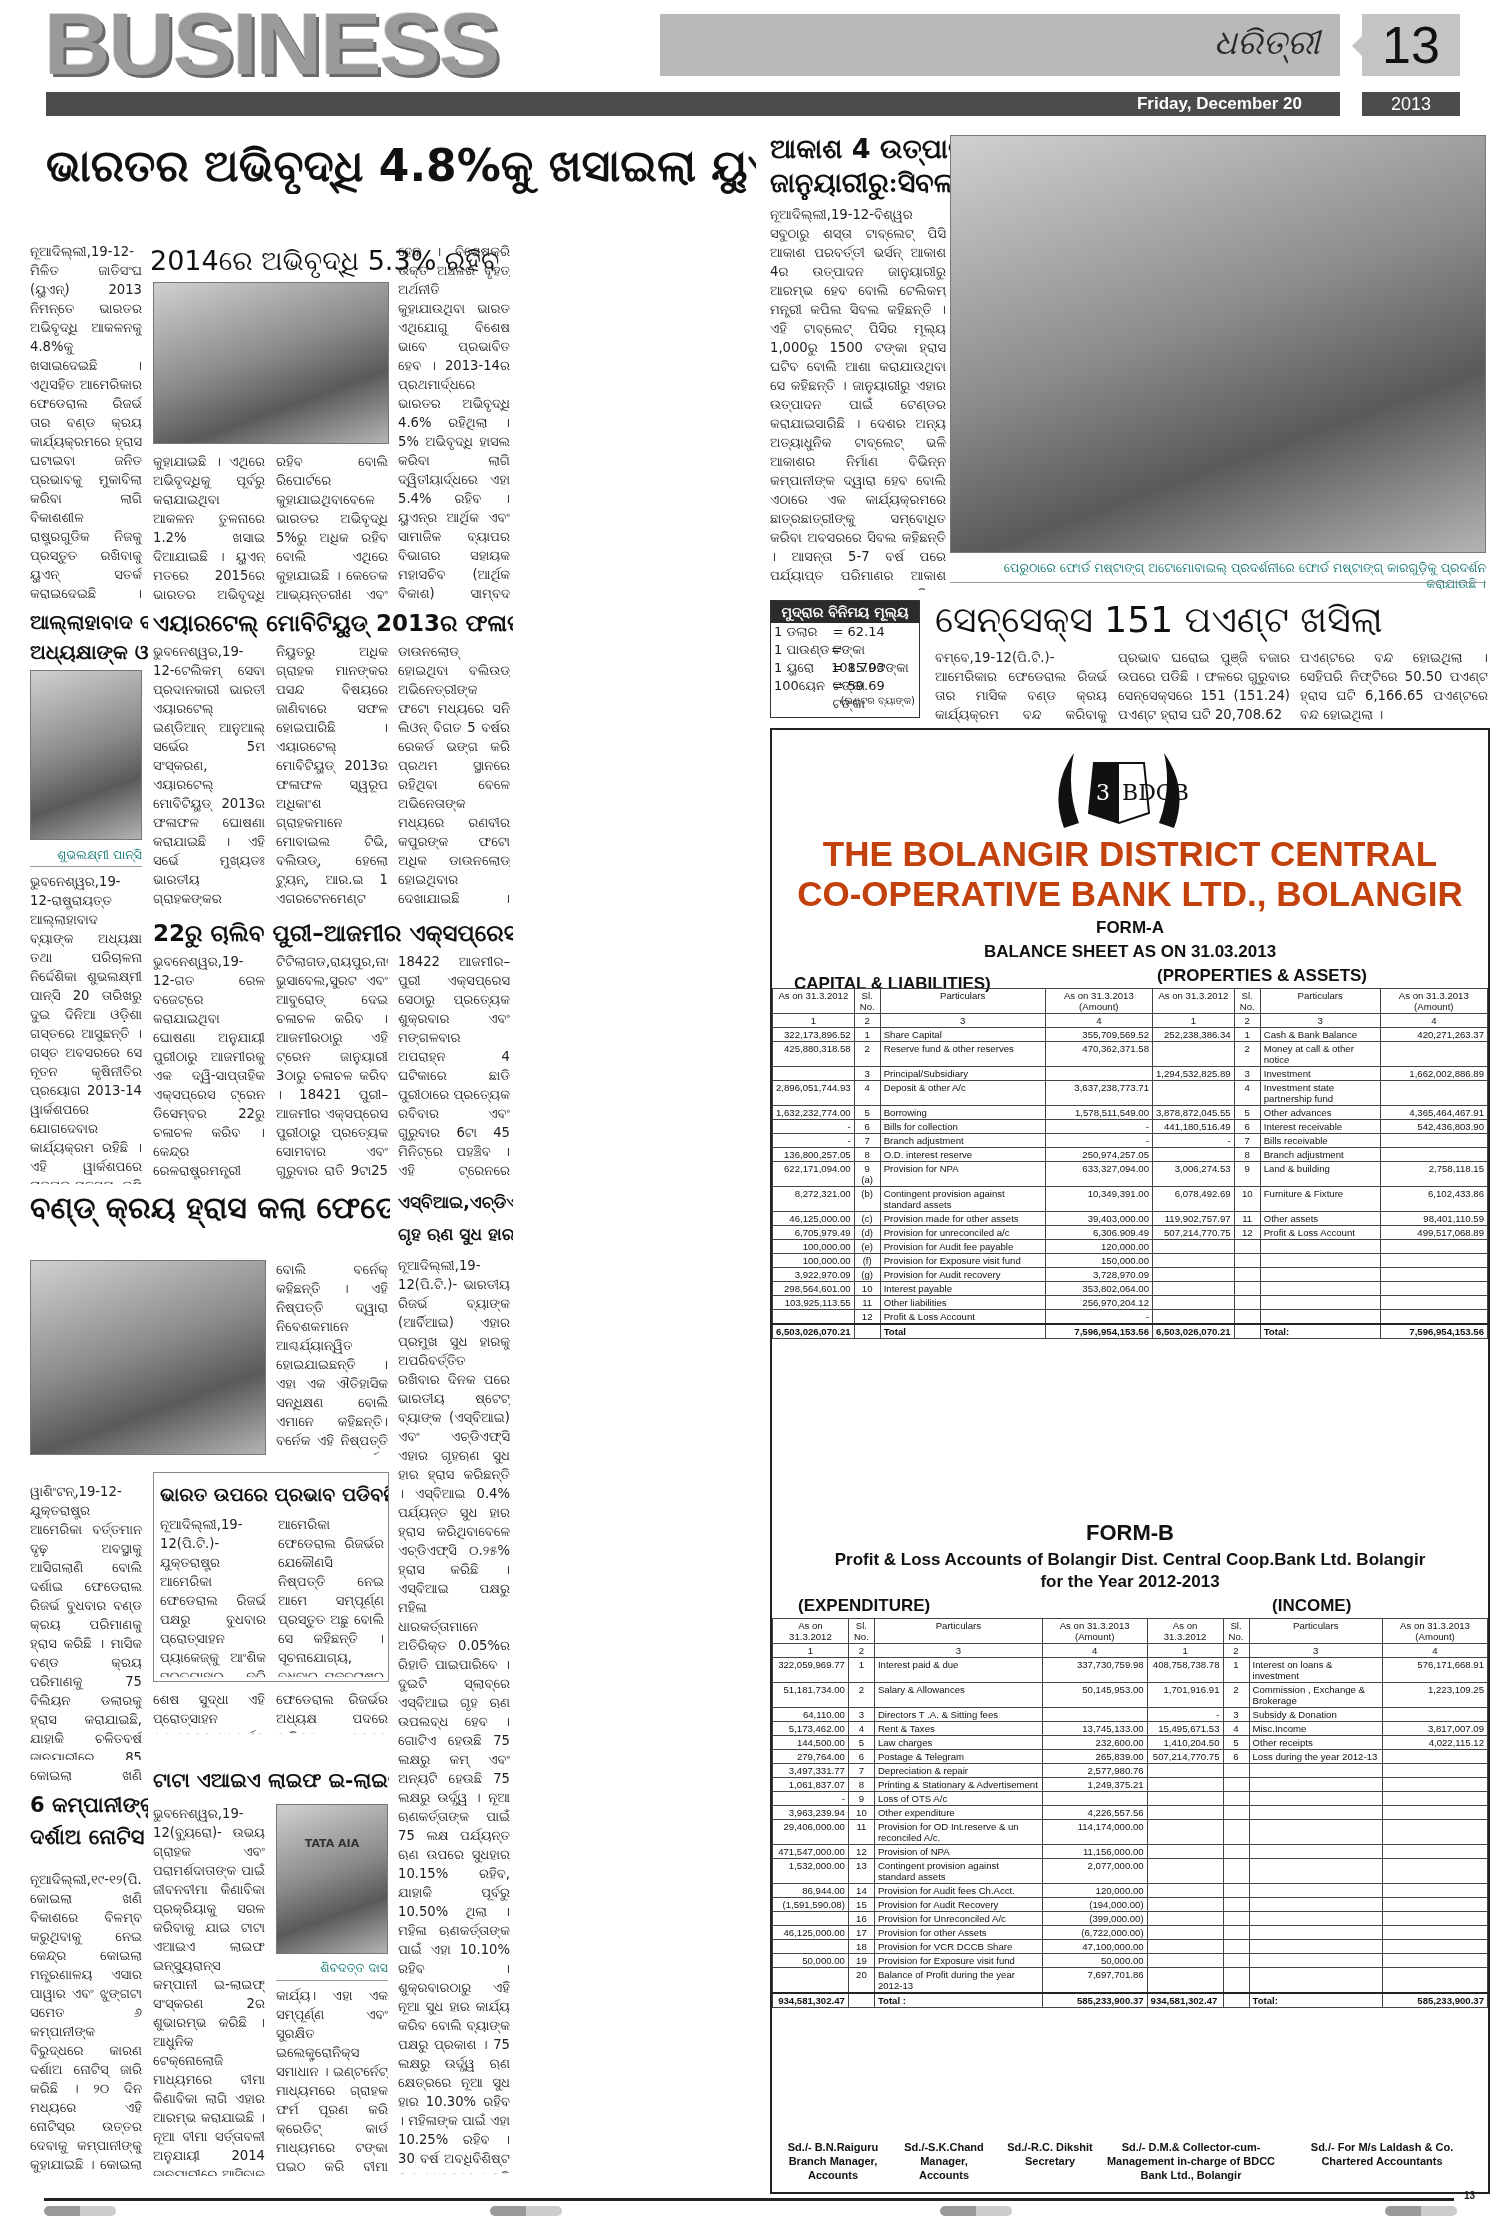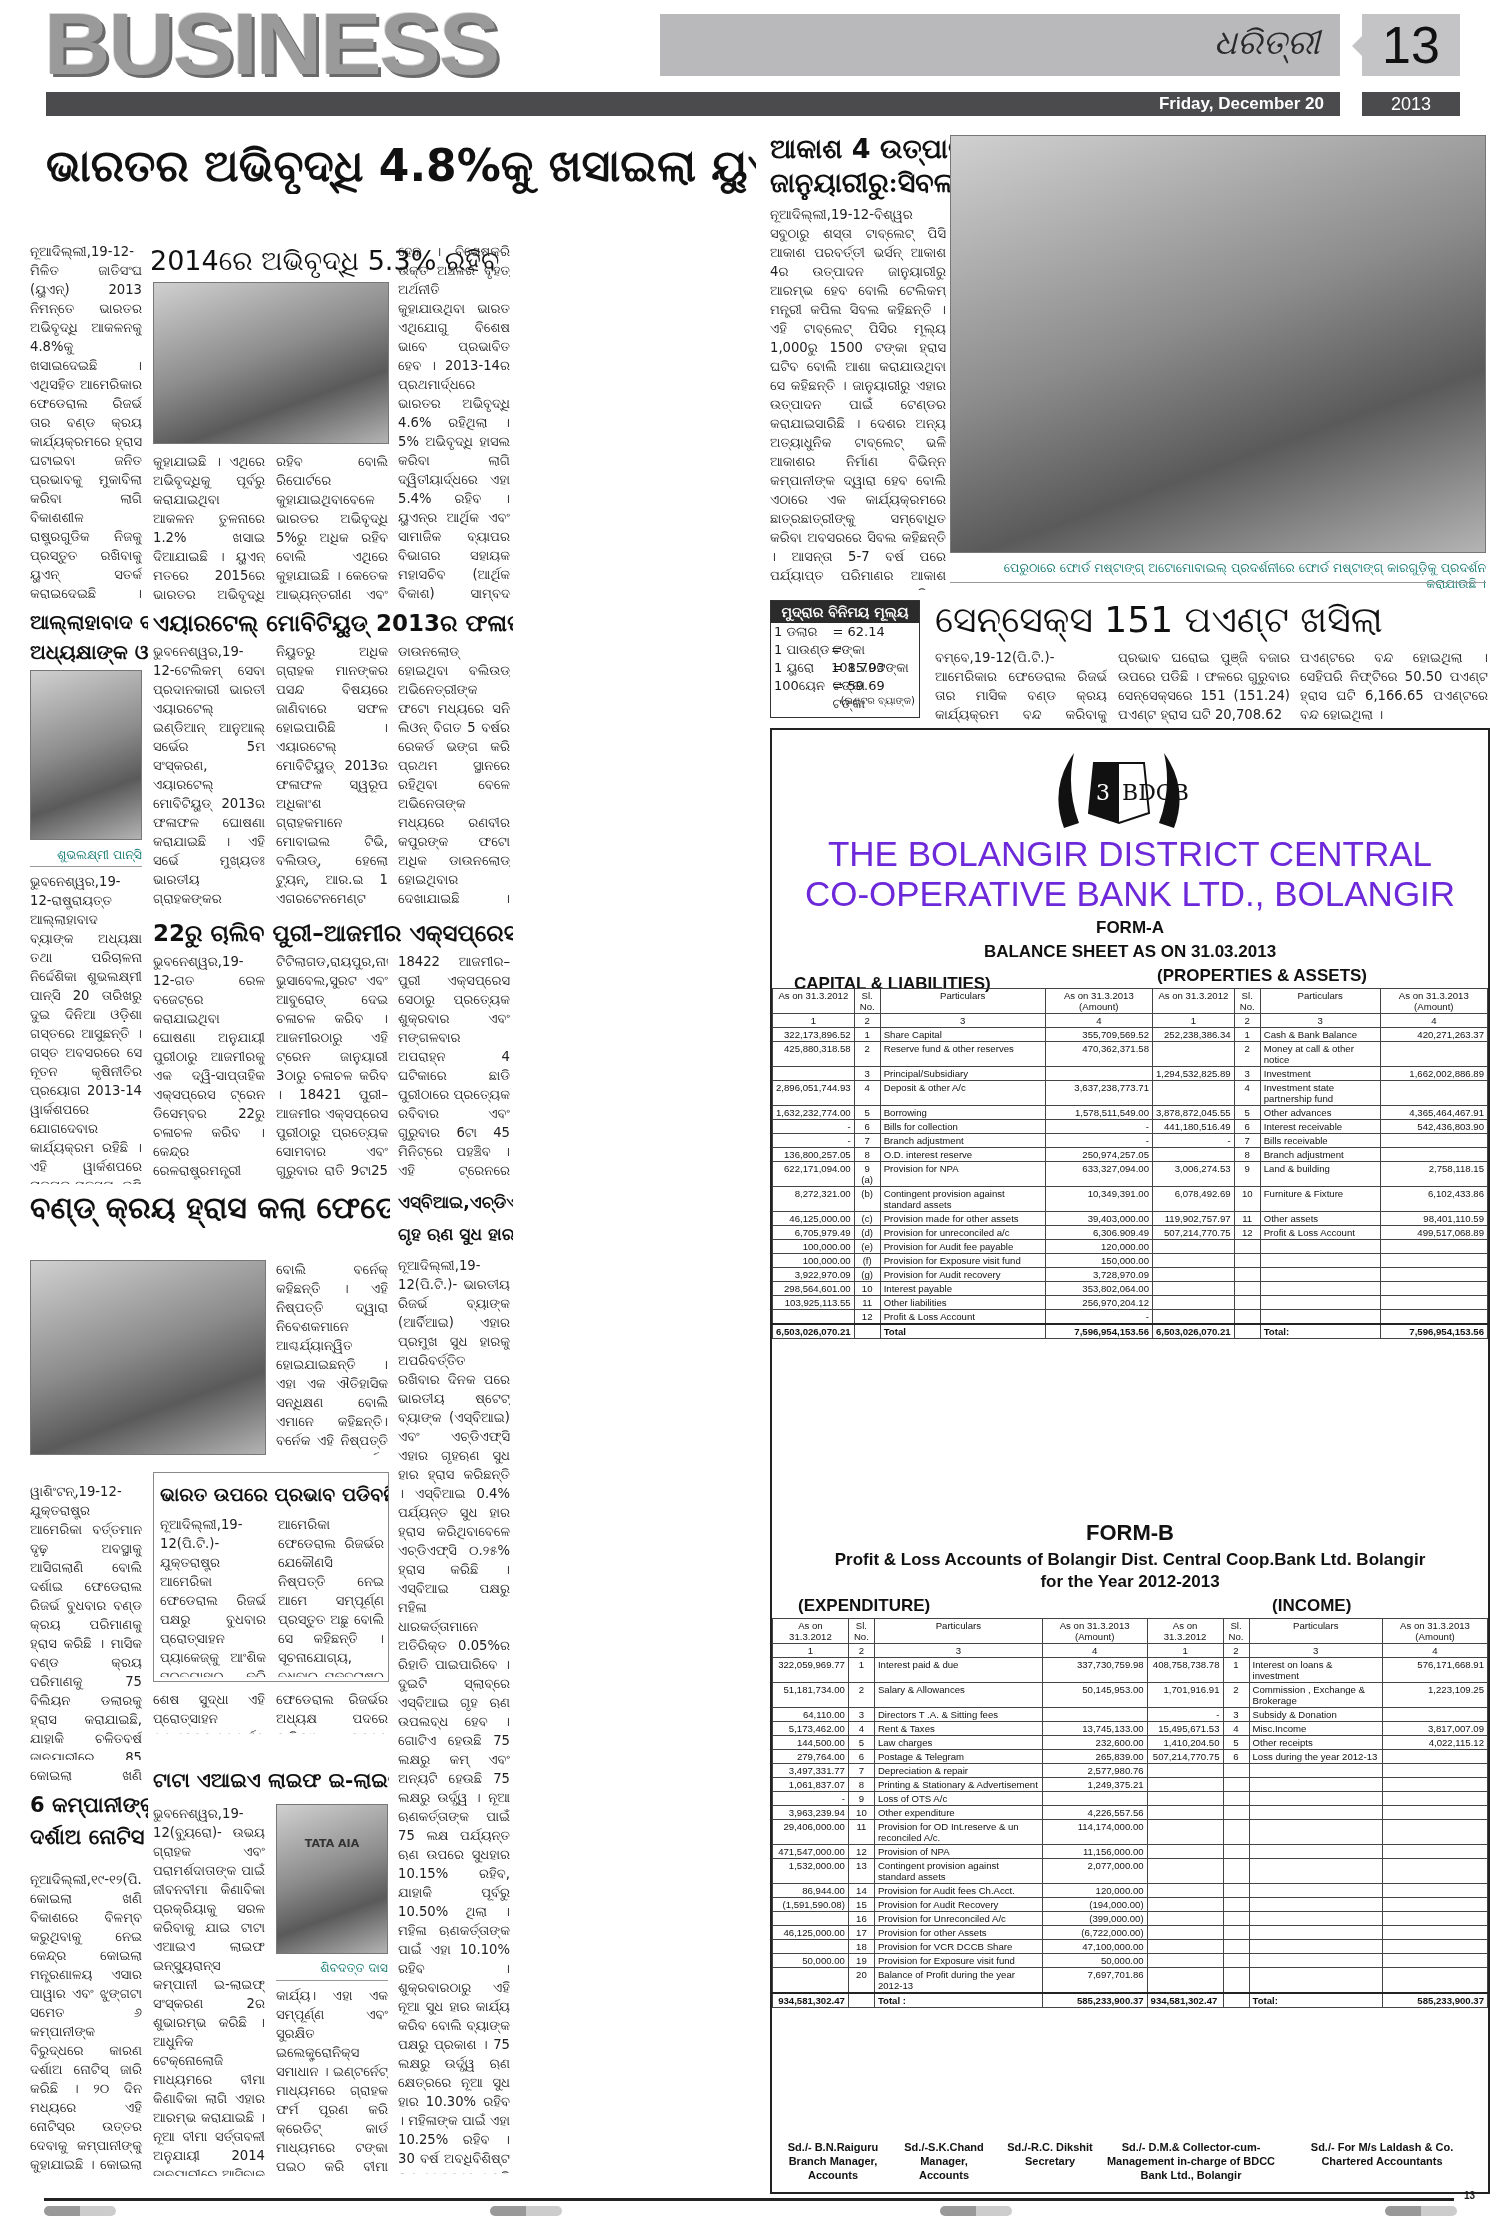--- a/index.html
+++ b/index.html
@@ -5,41 +5,41 @@
   * { box-sizing: border-box; margin: 0; padding: 0; }
   body { width: 1500px; height: 2216px; background: #ffffff; font-family: "DejaVu Sans", sans-serif; color: #1a1a1a; position: relative; overflow: hidden; }
   .abs { position: absolute; }
 
   
   .mast-title { left: 44px; top: 4px; font-family: "Liberation Sans", sans-serif; font-weight: 900; font-size: 92px; letter-spacing: -2px; color: #9a9a9a; text-shadow: 3px 3px 0 #6a6a6a, -1px -1px 0 #d8d8d8; transform: scaleY(0.95); line-height: 80px; }
   .mast-grey { left: 660px; top: 14px; width: 680px; height: 62px; background: #b9b9bb; }
   .mast-brand { right: 180px; top: 22px; font-size: 34px; color: #2a2a2a; font-style: italic; }
   .mast-pagebox { left: 1362px; top: 14px; width: 98px; height: 62px; background: #c4c4c6; display: flex; align-items: center; justify-content: center; font-family: "Liberation Sans", sans-serif; font-size: 52px; color: #111; }
   .mast-arrow { left: 1352px; top: 34px; width: 0; height: 0; border-top: 12px solid transparent; border-bottom: 12px solid transparent; border-right: 12px solid #c4c4c6; }
-  .date-bar { left: 46px; top: 92px; width: 1294px; height: 24px; background: #4b4b4d; color: #fff; font-family: "Liberation Sans", sans-serif; font-weight: bold; font-size: 17px; text-align: right; padding-right: 16px; line-height: 24px; }
+  .date-bar { left: 46px; top: 92px; width: 1294px; height: 24px; background: #4b4b4d; color: #fff; font-family: "Liberation Sans", sans-serif; font-weight: bold; font-size: 17px; text-align: right; padding-right: 38px; line-height: 24px; }
   .year-box { left: 1362px; top: 92px; width: 98px; height: 24px; background: #4b4b4d; color: #fff; font-family: "Liberation Sans", sans-serif; font-size: 18px; text-align: center; line-height: 24px; }
 
   
   .col { font-size: 13.2px; line-height: 19px; text-align: justify; color: #222; overflow: hidden; }
   .hl { font-weight: bold; color: #111; overflow: hidden; white-space: nowrap; }
   .photo { background: linear-gradient(160deg, #d0d0d0 0%, #8c8c8c 45%, #5a5a5a 70%, #b4b4b4 100%); border: 1px solid #777; display: flex; align-items: flex-end; justify-content: center; color: #333; font-size: 11px; }
   .caption { font-size: 12.5px; color: #0f766e; text-align: right; }
   .rule { background: #999; height: 1px; }
 
   
   .cur-box { left: 770px; top: 600px; width: 150px; height: 118px; border: 1px solid #333; }
   .cur-head { background: #2b2b2b; color: #fff; font-size: 14px; text-align: center; height: 22px; line-height: 22px; font-weight: bold; }
   .cur-row { font-size: 13px; display: flex; padding-left: 3px; height: 18px; line-height: 18px; }
   .cur-row span:first-child { width: 60px; }
   .cur-note { font-size: 10px; text-align: right; padding-right: 4px; }
 
   
   .ad { left: 770px; top: 728px; width: 720px; height: 1466px; border: 2px solid #222; background: #fff; font-family: "Liberation Sans", sans-serif; }
   .ad-logo { position: absolute; left: 272px; top: 8px; width: 150px; height: 100px; }
-  .ad-title { position: absolute; left: 0; width: 100%; text-align: center; font-weight: normal; font-size: 35px; line-height: 40px; color: #6d28d9; }
+  .ad-title { position: absolute; left: 0; width: 100%; text-align: center; font-weight: bold; font-size: 35px; line-height: 40px; color: #c2410c; }
   .ad-sub { position: absolute; left: 0; width: 100%; text-align: center; font-weight: bold; font-size: 17px; color: #111; }
   .ad-sec { position: absolute; font-weight: bold; font-size: 17px; color: #111; }
   table.fin { position: absolute; left: 0; width: 716px; border-collapse: collapse; font-family: "Liberation Sans", sans-serif; font-size: 9.6px; color: #111; }
   table.fin td, table.fin th { border: 1px solid #444; padding: 1px 3px; vertical-align: top; line-height: 11px; font-weight: normal; }
   table.fin th { text-align: center; }
   table.fin td.num { text-align: right; white-space: nowrap; }
   table.fin td.sl { text-align: center; width: 26px; }
   table.fin tr.tot td { font-weight: bold; border-top: 2px solid #222; margin-top: 9px; }
   .sig { position: absolute; top: 1410px; font-weight: bold; font-size: 11px; text-align: center; line-height: 14px; color: #111; }
 

